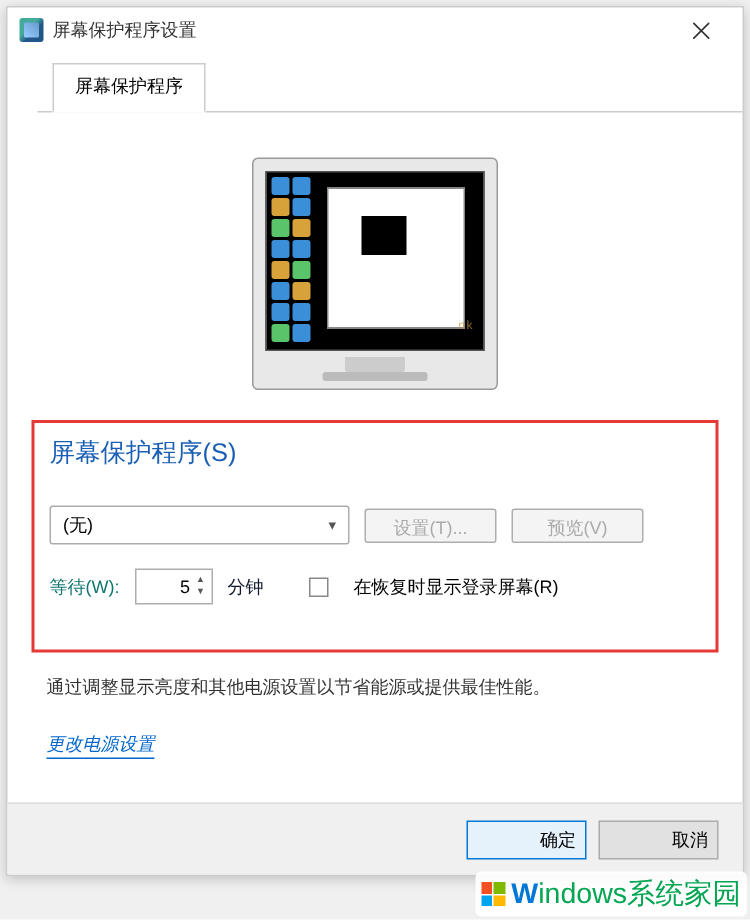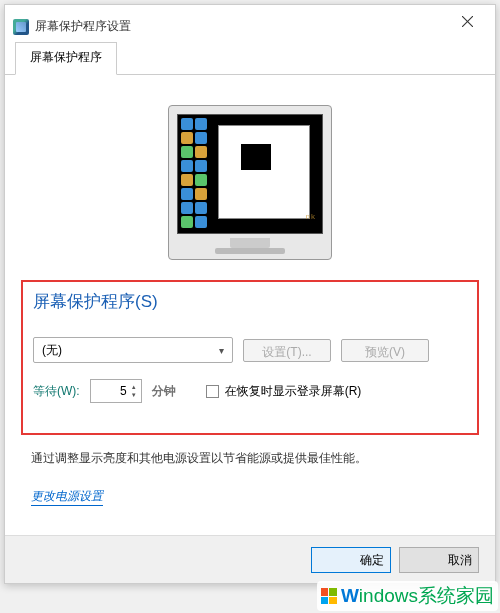--- a/index.html
+++ b/index.html
@@ -1,24 +1,24 @@
 <!DOCTYPE html>
 <html><head>
 <meta charset="utf-8">
 <style>
 * { box-sizing: border-box; margin: 0; padding: 0; }
 body { font-family: "Microsoft YaHei", "Segoe UI", sans-serif; font-size: 12px; background: #f0f0f0; width: 500px; height: 613px; position: relative; overflow: hidden; }
 .window { position: absolute; left: 4px; top: 4px; width: 492px; height: 580px; background: #fff; border: 1px solid #ccc; box-shadow: 0 2px 8px rgba(0,0,0,0.2); }
-.titlebar { display: flex; align-items: flex-end; height: 30px; padding: 0 8px; }
+.titlebar { display: flex; align-items: center; height: 30px; padding: 0 8px; }
 .title-icon { width: 16px; height: 16px; margin-right: 6px; background: linear-gradient(135deg, #4a9 40%, #258 60%); border-radius: 2px; position: relative; }
 .title-icon::after { content: ""; position: absolute; inset: 3px; background: linear-gradient(45deg, #9cf, #69c); border-radius: 1px; }
 .title-text { flex: 1; font-size: 12px; color: #333; }
 .close-x { width: 40px; height: 28px; display: flex; align-items: center; justify-content: center; cursor: pointer; }
 .close-x svg { width: 11px; height: 11px; }
-.tabstrip { padding: 4px 10px 0 10px; border-bottom: 1px solid #ccc; margin-top: 2px; }
+.tabstrip { padding: 4px 10px 0 10px; border-bottom: 1px solid #ccc; margin-top: 2px; margin-left: 20px; }
 .tab { display: inline-block; padding: 6px 14px 8px 14px; border: 1px solid #ccc; border-bottom: 1px solid #fff; background: #fff; position: relative; top: 1px; font-size: 12px; }
 .body-area { padding: 12px 16px 0 16px; }
 .preview-wrap { display: flex; justify-content: center; padding: 18px 0 14px 0; }
 .monitor { width: 164px; height: 155px; background: #e8e8e8; border: 1px solid #999; border-radius: 4px; padding: 8px; position: relative; }
 .screen { width: 100%; height: 120px; background: #000; position: relative; overflow: hidden; border: 1px solid #555; }
 .sidebar-icons { position: absolute; left: 3px; top: 3px; bottom: 3px; width: 28px; display: grid; grid-template-columns: repeat(2,12px); grid-auto-rows: 12px; gap: 2px; }
 .sidebar-icons span { background: #3a8fd8; border-radius: 2px; }
 .sidebar-icons span:nth-child(3n) { background: #d8a23a; }
 .sidebar-icons span:nth-child(5n) { background: #5ac46b; }
 .miniwin { position: absolute; left: 40px; top: 10px; width: 92px; height: 94px; background: #fff; border: 1px solid #888; }
@@ -30,22 +30,22 @@
 .group-label { color: #1a5fb4; font-size: 17px; margin-bottom: 24px; }
 .row { display: flex; align-items: center; gap: 10px; margin-bottom: 16px; }
 .dropdown { width: 200px; height: 26px; border: 1px solid #adadad; background: #fff; display: flex; align-items: center; padding: 0 8px; justify-content: space-between; border-radius: 2px; }
 .chev { font-size: 10px; color: #555; }
 .btn { min-width: 88px; height: 23px; border: 1px solid #adadad; background: #f0f0f0; text-align: center; line-height: 24px; font-size: 12px; border-radius: 2px; color: #888; }
 .btn.disabled { color: #aaa; background: #f4f4f4; }
 .wait-label { color: #0f766e; }
 .spinner { width: 52px; height: 24px; border: 1px solid #adadad; display: flex; align-items: center; justify-content: flex-end; padding-right: 14px; position: relative; background: #fff; }
 .spinner .arrows { position: absolute; right: 2px; top: 1px; bottom: 1px; width: 10px; display: flex; flex-direction: column; justify-content: center; gap: 2px; }
 .spinner .arrows span { font-size: 6px; color: #555; line-height: 6px; text-align: center; }
-.minutes-label { color: #737373; font-weight: bold; }
-.checkbox-wrap { display: flex; align-items: center; gap: 6px; margin-left: 20px; }
+.minutes-label { color: #0f172a; }
+.checkbox-wrap { display: flex; align-items: center; gap: 17px; margin-left: 20px; }
 .cb { width: 13px; height: 13px; border: 1px solid #888; background: #fff; }
 .power-section { margin-top: 6px; padding: 8px 10px; }
 .power-title { color: #1a5fb4; font-size: 12px; margin-bottom: 8px; }
 .power-text { font-size: 12px; color: #333; line-height: 1.6; }
 .link { color: #0066cc; margin-top: 20px; display: inline-block; border-bottom: 1px solid #0066cc; font-size: 12px; font-style: italic; }
 .footer { position: absolute; bottom: 0; left: 0; right: 0; height: 48px; background: #f0f0f0; border-top: 1px solid #ddd; display: flex; justify-content: flex-end; align-items: center; gap: 8px; padding-right: 16px; }
 .fbtn { min-width: 80px; height: 26px; border: 1px solid #adadad; background: #e1e1e1; text-align: center; line-height: 24px; font-size: 12px; cursor: pointer; padding-left: 42px; }
 .fbtn.primary { border: 1px solid #0078d7; background: #e5f1fb; }
 .watermark { position: absolute; right: 2px; bottom: 2px; display: flex; align-items: center; background: rgba(255,255,255,0.9); padding: 2px 4px; border-radius: 4px; }
 .wm-logo { width: 16px; height: 16px; display: grid; grid-template-columns: 1fr 1fr; grid-template-rows: 1fr 1fr; gap: 1px; margin-right: 4px; }

